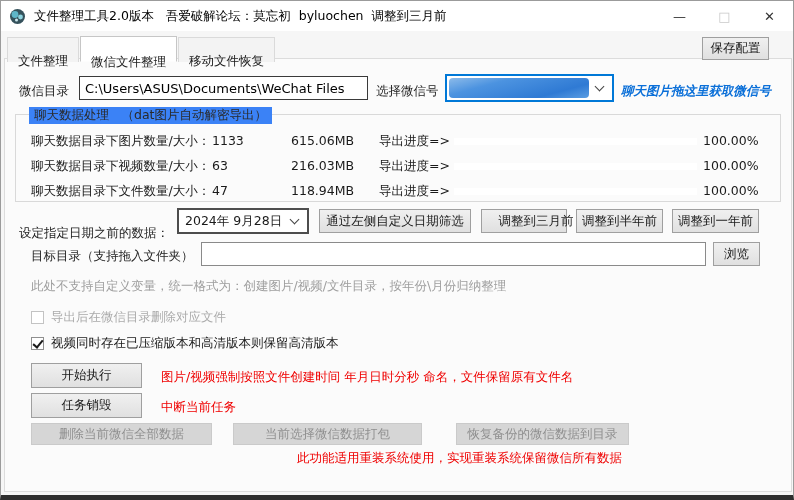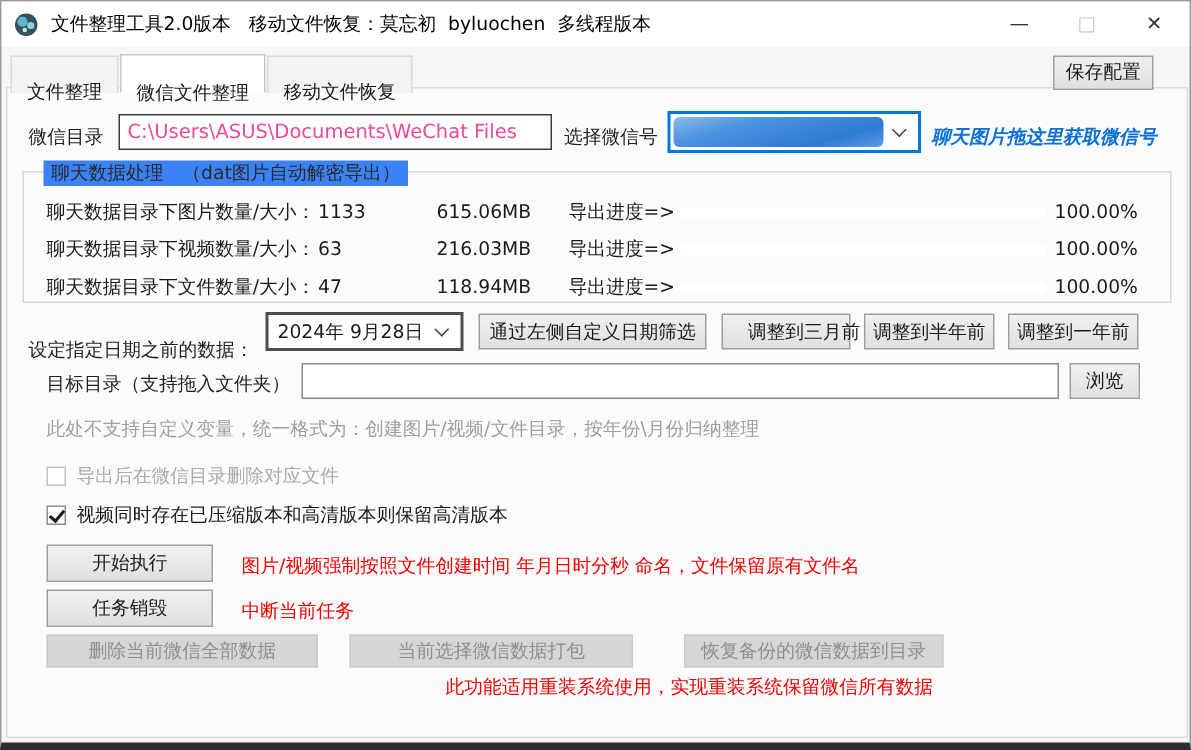--- a/index.html
+++ b/index.html
@@ -18,21 +18,21 @@
   .win-btn { width:45px; height:30px; display:flex; align-items:center; justify-content:center; font-size:13px; color:#333; cursor:default; }
   .win-btn.disabled { color:#c9c9c9; }
   
   .tabstrip { position:absolute; left:6px; top:35px; display:flex; align-items:flex-end; z-index:3; }
   .tab { height:22px; line-height:21px; padding:12px 10px; background:#f3f3f3; border:1px solid #dadada; border-bottom:none; margin-right:1px; }
   .tab.active { height:26px; line-height:25px; background:#ffffff; border:1px solid #c6c6c6; border-bottom:1px solid #fdfdfd; }
   .save-config { position:absolute; left:701px; top:36px; width:67px; height:23px; z-index:3; }
   
   .panel { position:absolute; left:3px; top:57px; width:788px; height:434px; background:#fbfbfb; border:1px solid #dcdcdc; }
   .lbl { position:absolute; white-space:nowrap; color:#1f1f1f; }
-  .txt-input { position:absolute; border:1px solid #3a3a3a; background:#fff; font-family:inherit; font-size:13px; padding:0 5px; color:#ec4899; }
+  .txt-input { position:absolute; border:1px solid #3a3a3a; background:#fff; font-family:inherit; font-size:13px; padding:0 5px; color:#000000; }
   
   .btn {
     position:absolute; background:linear-gradient(#f0f0f0,#e0e0e0); border:1px solid #9f9f9f;
     font-family:inherit; font-size:12.5px; color:#1a1a1a; display:flex; align-items:center; justify-content:center; white-space:nowrap;
   }
   .btn.disabled { background:#d6d6d6; border:1px solid #cacaca; color:#8f8f8f; }
   
   .combo { position:absolute; background:#fff; display:flex; align-items:center; }
   .combo-blue { border:2px solid #0078d7; }
   .combo-dark { border:2px solid #4d4d4d; }
@@ -70,21 +70,21 @@
 
   <div class="titlebar">
     <span class="app-icon">
       <svg width="17" height="17" viewBox="0 0 17 17">
         <circle cx="8.5" cy="8.5" r="7.5" fill="#35525c"></circle>
         <circle cx="6" cy="6.5" r="3.4" fill="#5fb7c9"></circle>
         <circle cx="11.5" cy="9" r="2.4" fill="#8ed4e0"></circle>
         <circle cx="7.5" cy="12" r="1.5" fill="#cde9ef"></circle>
       </svg>
     </span>
-    <span class="title">文件整理工具2.0版本   移动文件恢复：莫忘初  byluochen  多线程版本</span>
+    <span class="title">文件整理工具2.0版本   吾爱破解论坛：莫忘初  byluochen  调整到三月前</span>
     <div class="win-controls">
       <div class="win-btn">—</div>
       <div class="win-btn disabled">□</div>
       <div class="win-btn">✕</div>
     </div>
   </div>
 
   <div class="tabstrip">
     <div class="tab">文件整理</div>
     <div class="tab active">微信文件整理</div>

